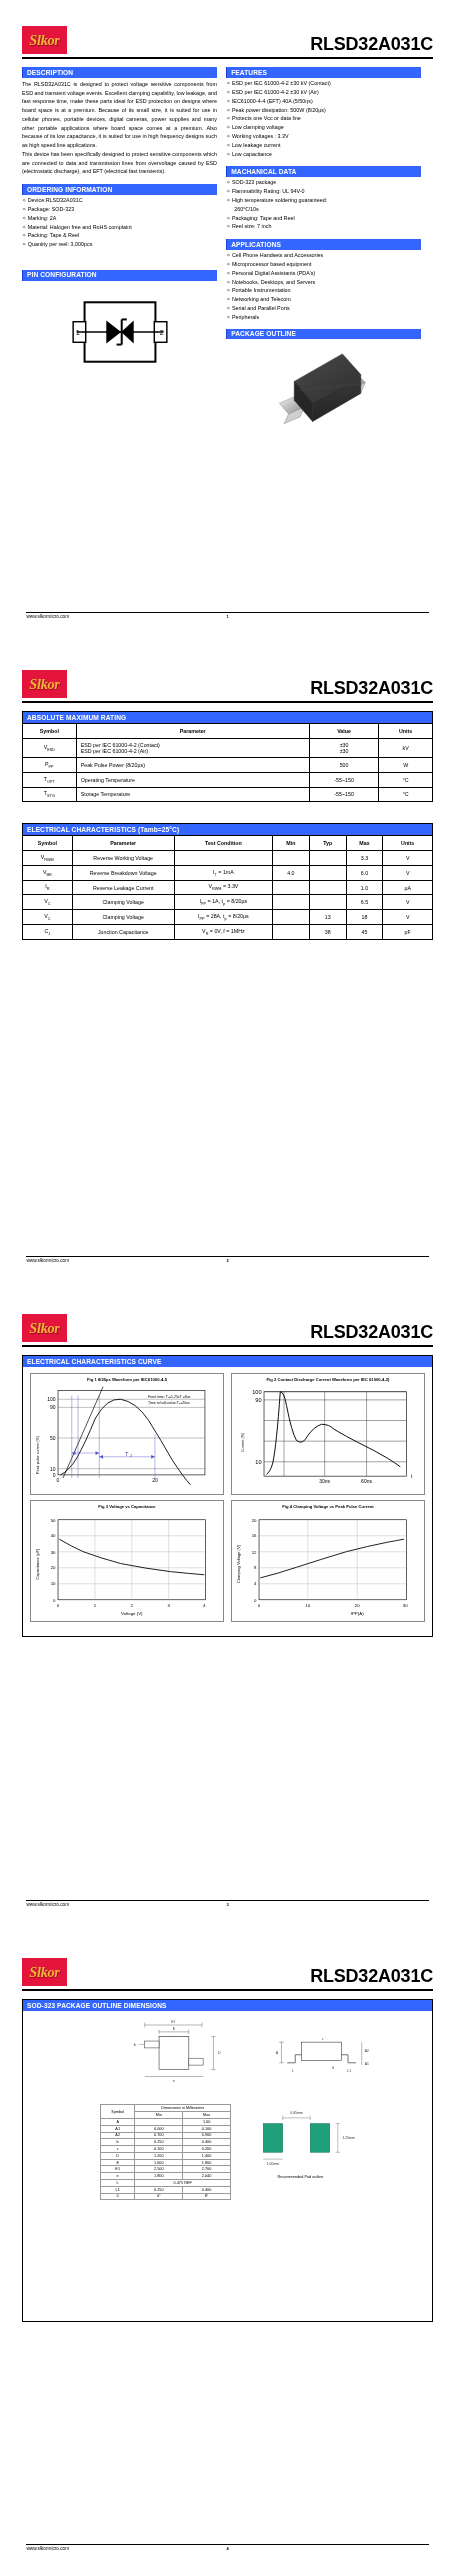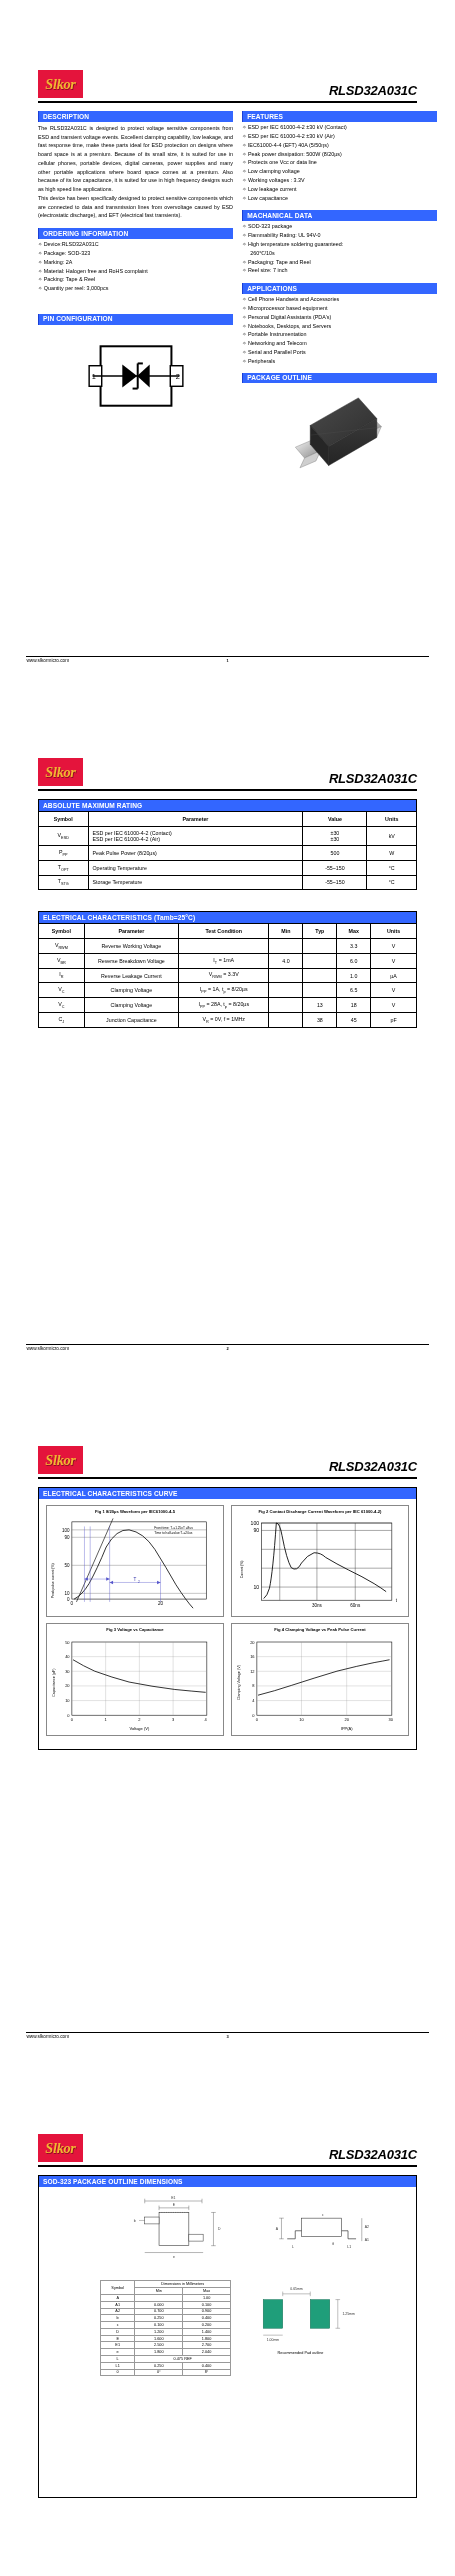--- a/index.html
+++ b/index.html
@@ -11,24 +11,23 @@
   }
   .sheet {
     width: 455px;
     margin: 0 auto;
     position: relative;
   }
   .page {
     width: 455px;
     height: 644px;
     position: relative;
-    padding: 0 38px;
+    padding: 0 22px;
     background: #fff;
     overflow: hidden;
-    margin-top: 44px;
   }
 
   
   .pg-header {
     display: flex;
     align-items: flex-end;
     justify-content: space-between;
     padding-top: 26.4px;
   }
   .logo {
@@ -44,26 +43,25 @@
     color: #f2b632;
     font-family: "Liberation Serif", serif;
     font-style: italic;
     font-weight: bold;
     font-size: 14.3px;
     letter-spacing: -0.3px;
     line-height: 1;
     text-shadow: 0.6px 0.6px 0 #8f0a24;
   }
   .part-no {
-    font-size: 13px;
+    font-size: 18px;
     font-weight: bold;
     letter-spacing: -0.2px;
     line-height: 1;
     padding-bottom: 1.1px;
-    font-style: italic;
   }
   .hr-thick {
     height: 2.3px;
     background: #000;
     margin-top: 2.9px;
   }
 
   
   .bar {
     background: #3366ff;

